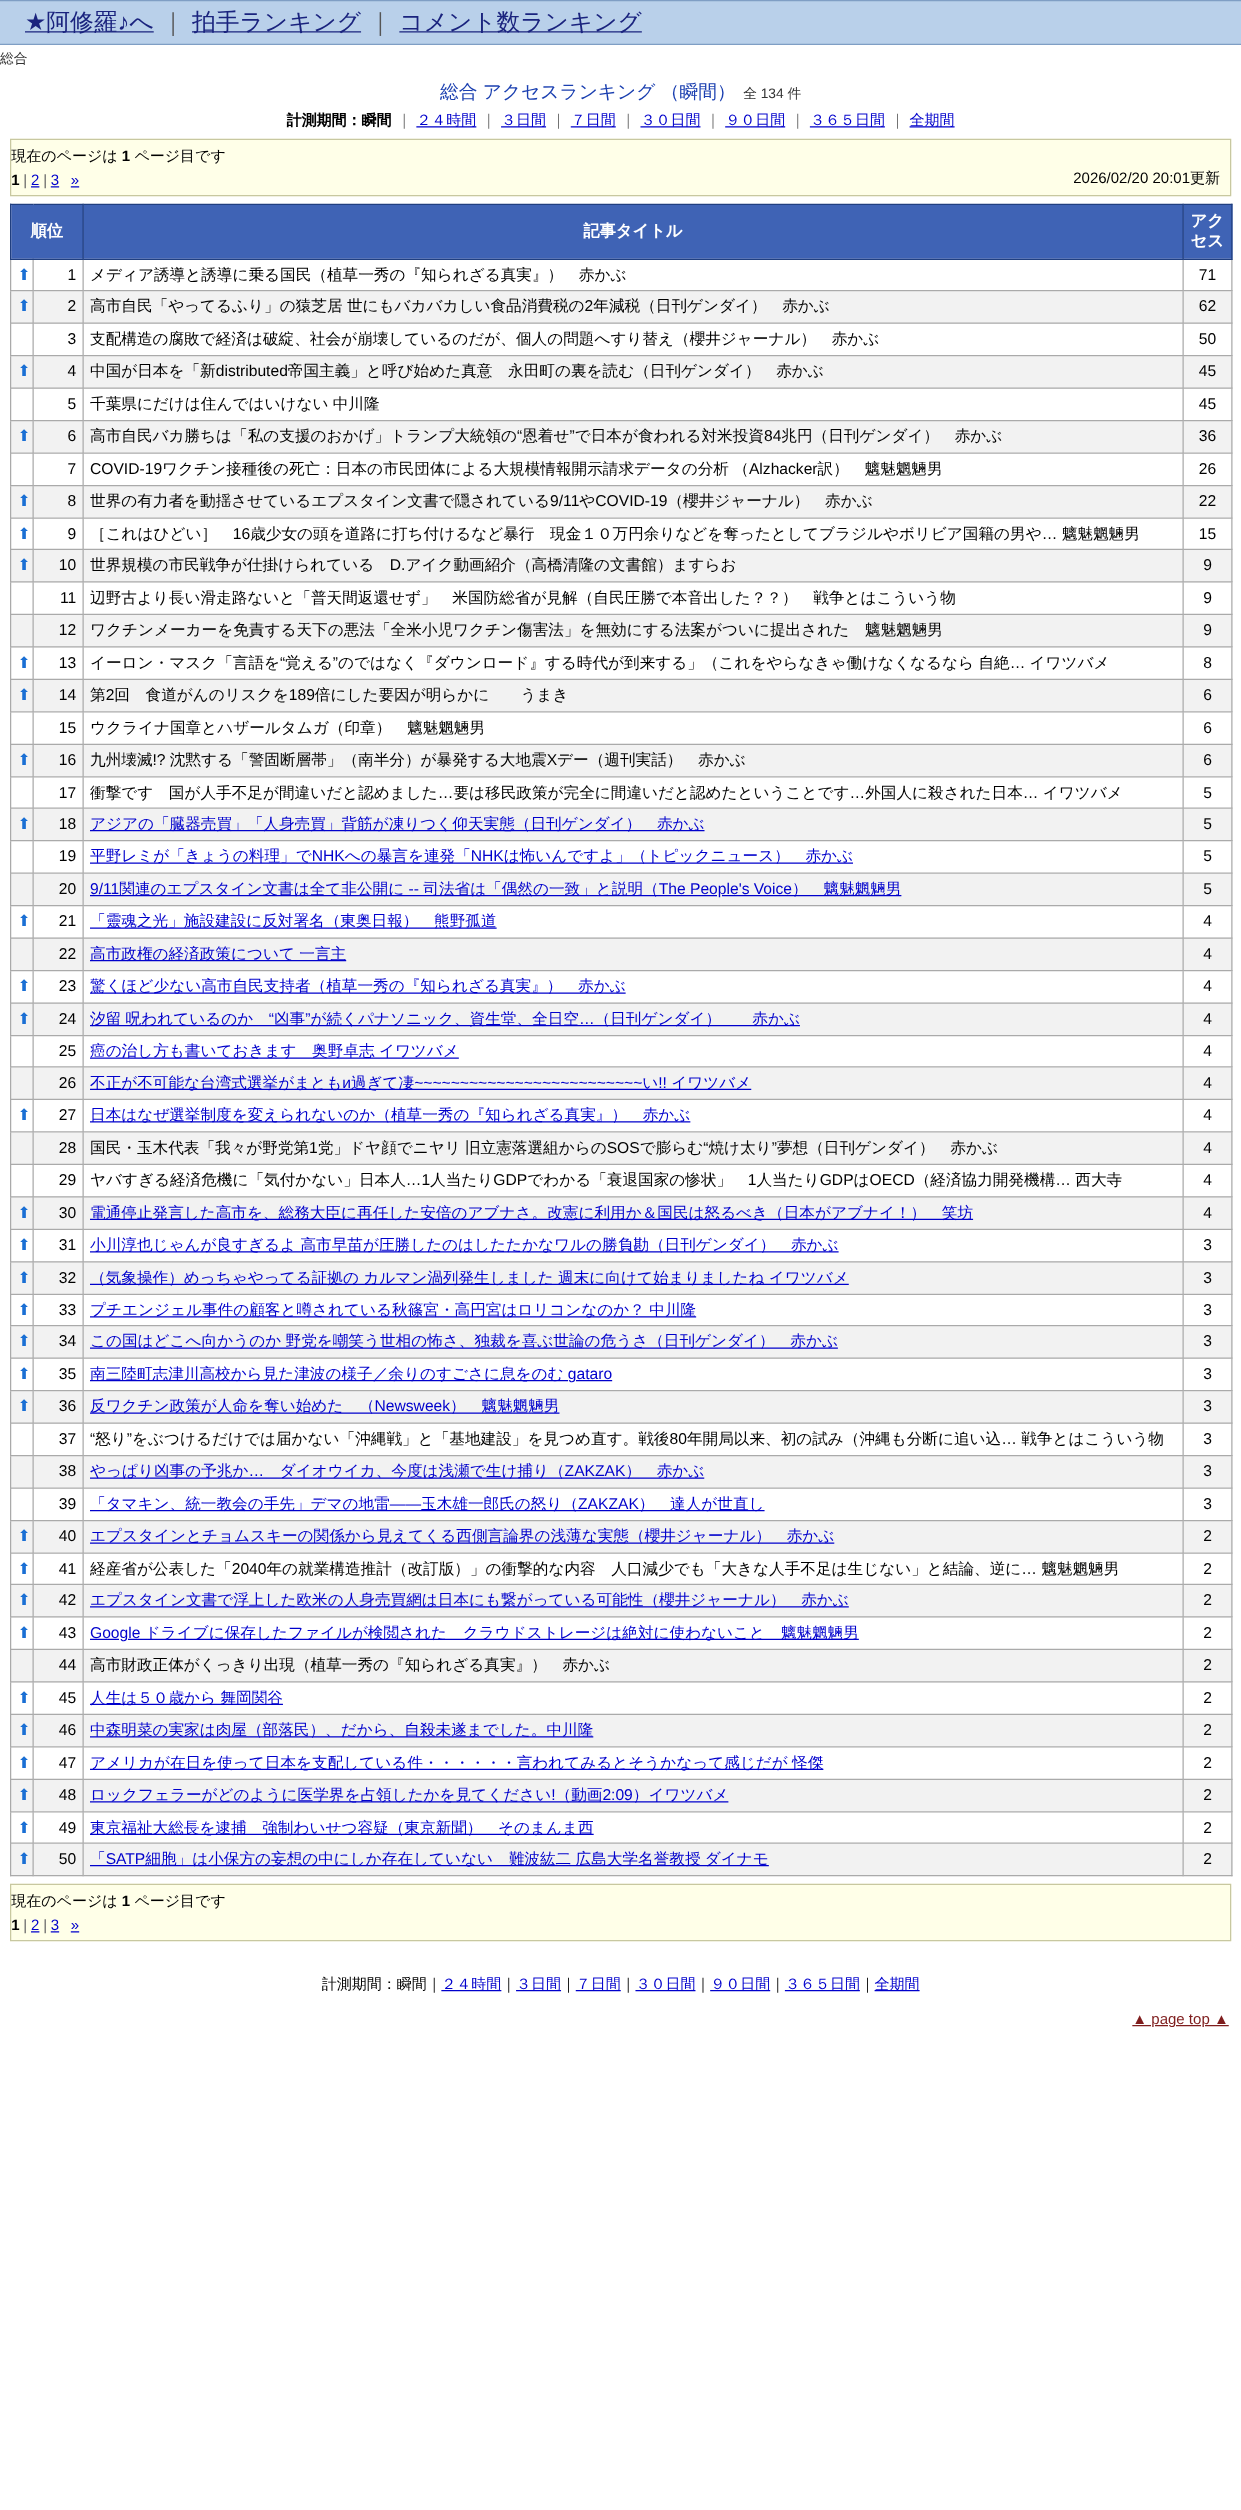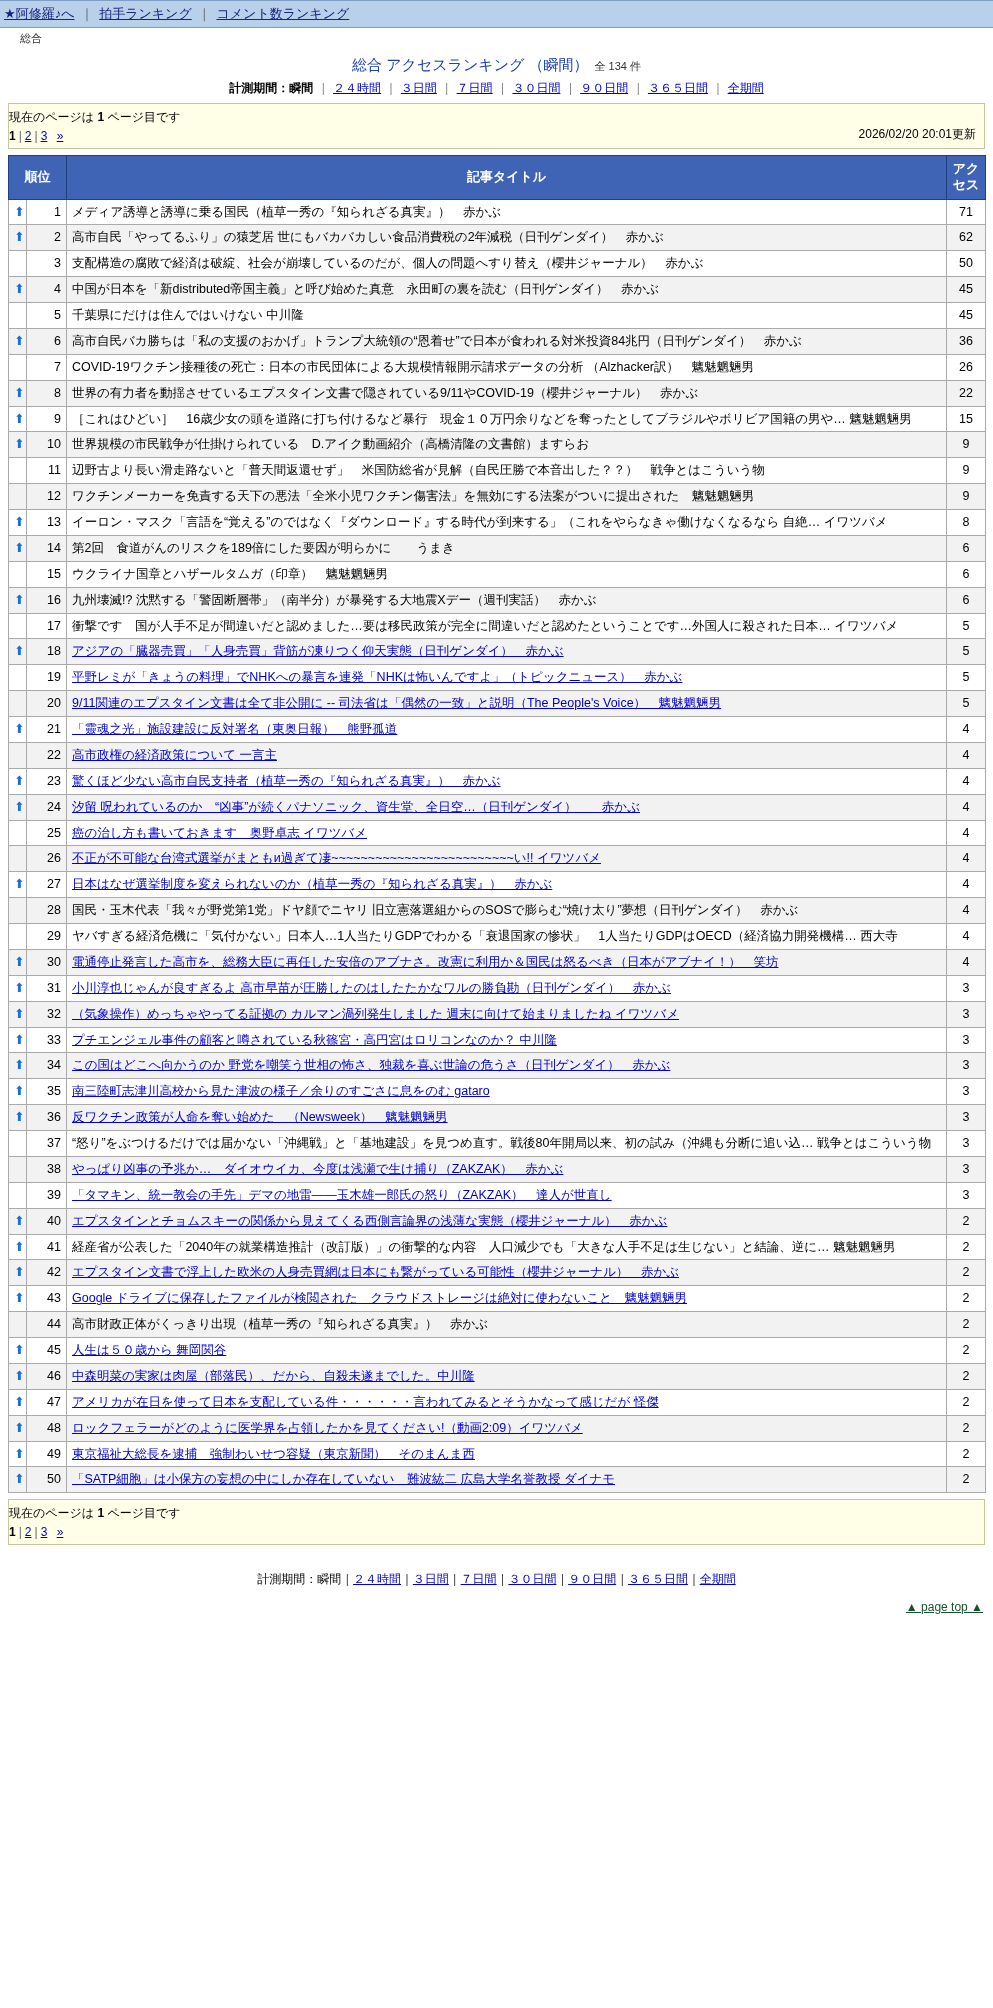--- a/index.html
+++ b/index.html
@@ -8,27 +8,27 @@
     background:#ffffff;
     font-family:"Liberation Sans","DejaVu Sans",sans-serif;
     font-size:13px;
     color:#000000;
   }
   a{color:#0000cc;text-decoration:underline;}
   .topbar{
     background:#b9d0ea;
     border-top:1px solid #7f9ec4;
     border-bottom:1px solid #7f9ec4;
-    padding:4px 4px;
-    font-size:13px;
+    padding:4px 20px;
+    font-size:19px;
   }
   .topbar a{color:#1a237e;}
   .topbar .sep{color:#555;margin:0 6px;}
   .crumb{
-    padding:3px 8px 6px 20px;
+    padding:3px 8px 6px 0;
     font-size:11px;
     color:#333;
   }
   .title-block{
     text-align:center;
     padding:4px 0 2px 0;
   }
   .title-block .main-title{
     color:#1a3fb0;
     font-weight:normal;
@@ -96,21 +96,21 @@
   .footer-period{
     text-align:center;
     font-size:12px;
     padding:26px 0 6px 0;
   }
   .pagetop{
     text-align:right;
     padding:6px 10px 12px 10px;
     font-size:12px;
   }
-  .pagetop a{color:#14532d;margin-left:48px;}
+  .pagetop a{color:#7f1d1d;margin-left:48px;}
 </style>
 </head>
 <body>
 
 <div class="topbar">
   <a href="#">★阿修羅♪へ</a><span class="sep">｜</span><a href="#">拍手ランキング</a><span class="sep">｜</span><a href="#">コメント数ランキング</a>
 </div>
 
 <div class="crumb">総合</div>
 

